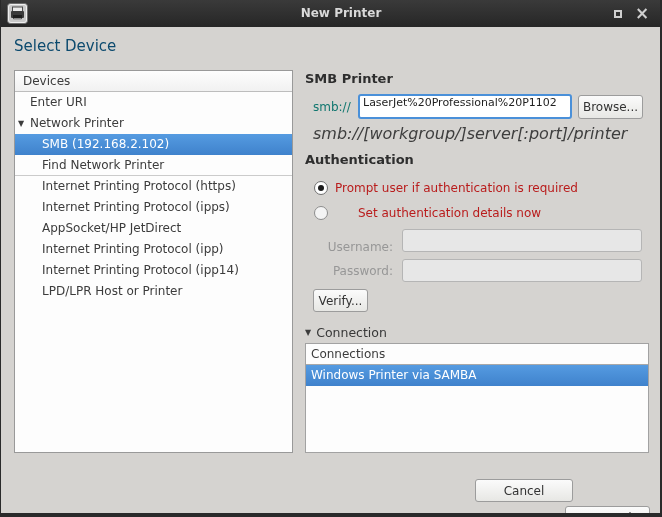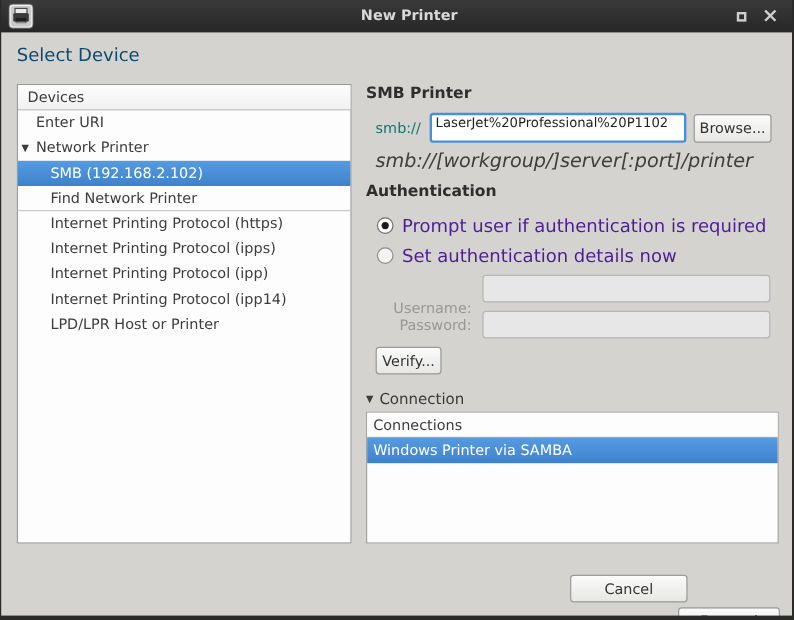--- a/index.html
+++ b/index.html
@@ -96,38 +96,38 @@
   #cancel-btn { position:absolute; left:475px; top:479px; width:98px; height:23px; }
   #forward-btn { position:absolute; left:565px; top:479px; width:85px; height:23px;margin-top:27px; }
 
   .hint {
     position:absolute; left:313px; top:124px;
     font-size:16px; font-style:italic; color:#3e3e3e;
   }
 
   .radio-row { position:absolute; left:314px; height:16px; display:flex; align-items:center; }
   #radio-row-prompt { top:180px; }
-  #radio-row-set { top:205px; }
+  #radio-row-set { top:205px;gap:23px; }
   .radio {
     width:14px; height:14px; border-radius:50%;
     border:1px solid #8d8d8d; background:#f4f4f4;
     margin-right:7px; position:relative; flex:0 0 14px;
   }
   .radio.selected { background:#ffffff; border-color:#6f6f6f; }
   .radio.selected::after {
     content:""; position:absolute; left:3px; top:3px;
     width:6px; height:6px; border-radius:50%; background:#1c1c1c;
   }
-  .radio-label { font-size:15px; color:#4c1d95; }
+  .radio-label { font-size:12px; color:#b91c1c; }
 
   .form-label {
     position:absolute; left:300px; width:93px; text-align:right;
     font-size:12px; color:#979797;
   }
-  #username-label { top:250px; }
+  #username-label { top:240px; }
   #password-label { top:264px; }
   .form-field {
     position:absolute; left:402px; width:240px; height:23px;
     background:#e7e7e7; border:1px solid #b5b5b5; border-radius:3px;
   }
   #username-field { top:229px; }
   #password-field { top:259px; }
 
   .expander {
     position:absolute; left:305px; top:325px;
@@ -187,20 +187,23 @@
     <div class="row lvl2 sep-after">
       <span>Find Network Printer</span>
     </div>
     <div class="row lvl2">
       <span>Internet Printing Protocol (https)</span>
     </div>
     <div class="row lvl2">
       <span>Internet Printing Protocol (ipps)</span>
     </div>
     <div class="row lvl2">
+      <span>AppSocket/HP JetDirect</span>
+    </div>
+    <div class="row lvl2">
       <span>Internet Printing Protocol (ipp)</span>
     </div>
     <div class="row lvl2">
       <span>Internet Printing Protocol (ipp14)</span>
     </div>
     <div class="row lvl2">
       <span>LPD/LPR Host or Printer</span>
     </div>
   </div>
 

